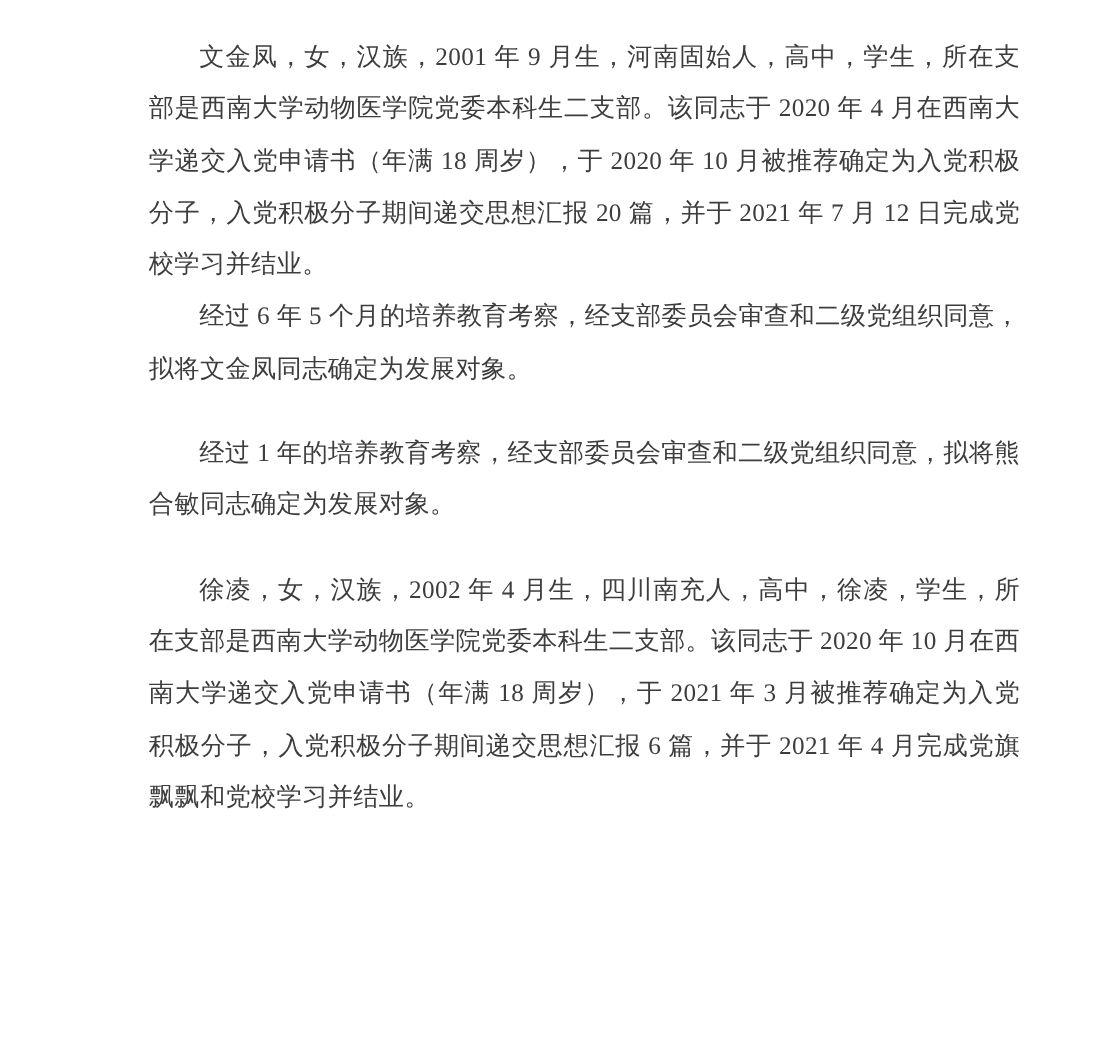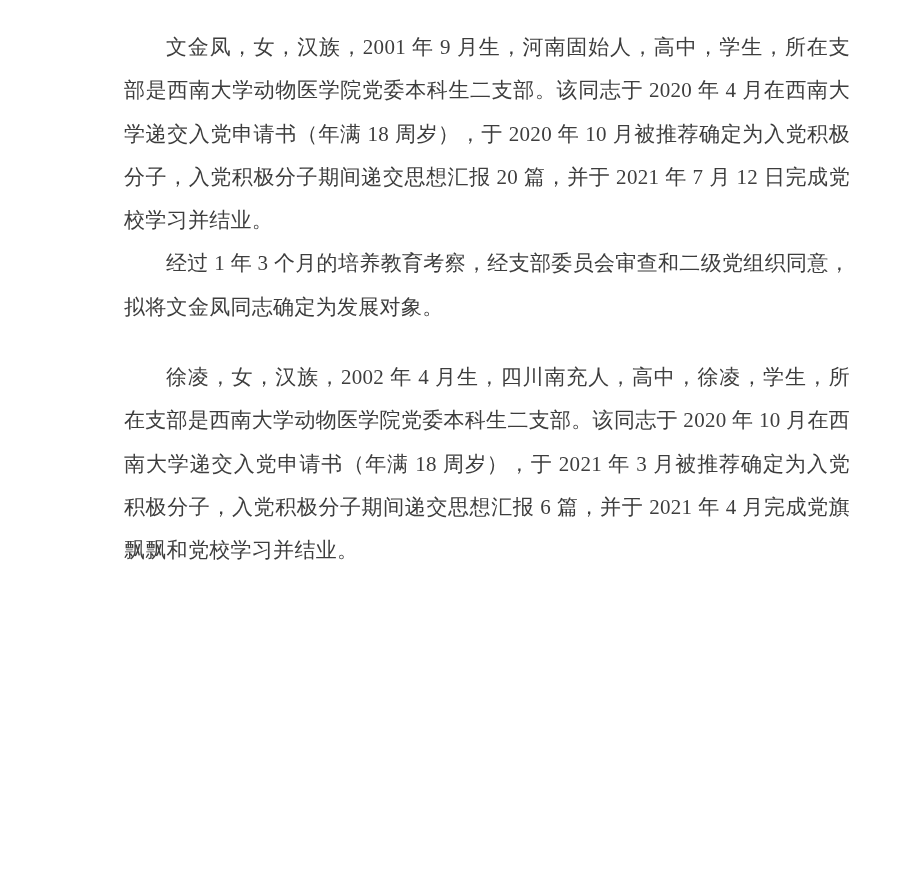--- a/index.html
+++ b/index.html
@@ -42,24 +42,25 @@
   }
 </style>
 </head>
 <body>
 
 <div class="page">
   <div class="text-block">
 
     <section class="candidate-section">
       <p>文金凤，女，汉族，2001 年 9 月生，河南固始人，高中，学生，所在支部是西南大学动物医学院党委本科生二支部。该同志于 2020 年 4 月在西南大学递交入党申请书（年满 18 周岁），于 2020 年 10 月被推荐确定为入党积极分子，入党积极分子期间递交思想汇报 20 篇，并于 2021 年 7 月 12 日完成党校学习并结业。</p>
-      <p>经过 1 年 3 个月的培养教育考察，经支部委员会审查和二级党组织同意，拟将文金凤同志确定为发展对象。</p>
+      <p>经过 6 年 5 个月的培养教育考察，经支部委员会审查和二级党组织同意，拟将文金凤同志确定为发展对象。</p>
     </section>
 
     <section class="candidate-section">
+      <p>经过 1 年的培养教育考察，经支部委员会审查和二级党组织同意，拟将熊合敏同志确定为发展对象。</p>
     </section>
 
     <section class="candidate-section">
       <p>徐凌，女，汉族，2002 年 4 月生，四川南充人，高中，徐凌，学生，所在支部是西南大学动物医学院党委本科生二支部。该同志于 2020 年 10 月在西南大学递交入党申请书（年满 18 周岁），于 2021 年 3 月被推荐确定为入党积极分子，入党积极分子期间递交思想汇报 6 篇，并于 2021 年 4 月完成党旗飘飘和党校学习并结业。</p>
 
     </section>
 
   </div>
 </div>
 

